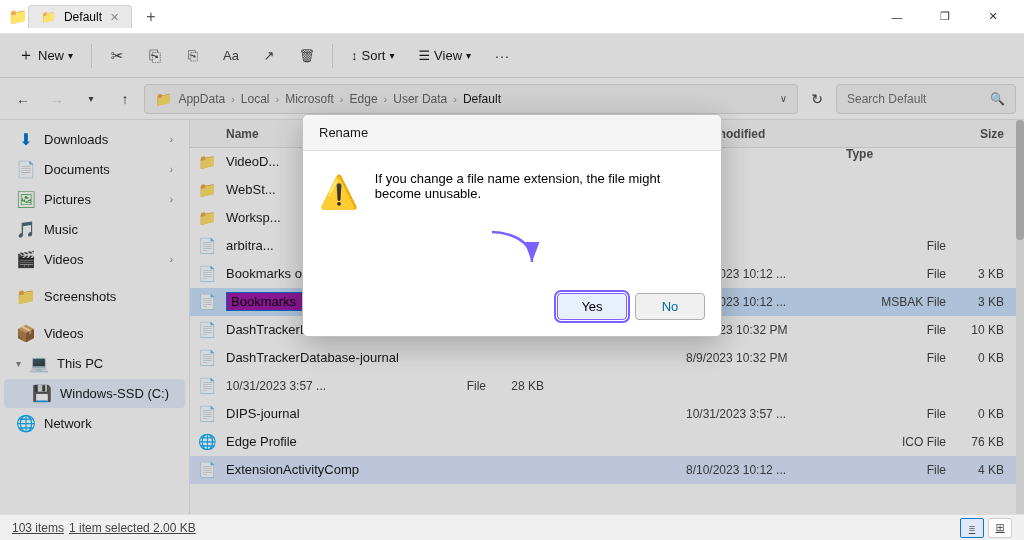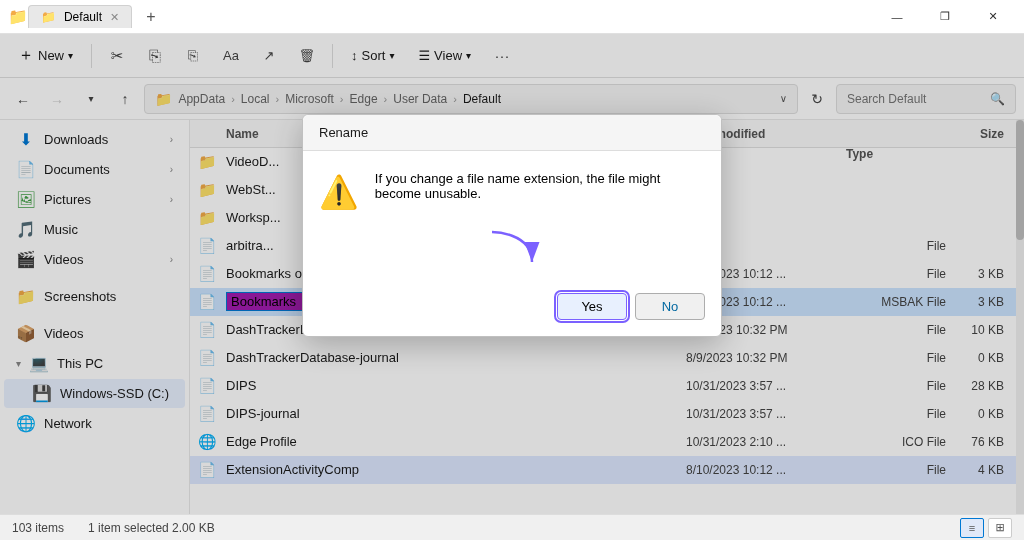--- a/index.html
+++ b/index.html
@@ -131,22 +131,22 @@
       background: #f0f0f0;
     }
     .scrollbar-thumb {
       position: absolute; right: 0; top: 0; width: 8px; height: 120px;
       background: #c0c0c0; border-radius: 4px;
     }
 
     
     .status-bar {
       height: 26px; background: #f0f0f0; border-top: 1px solid #ddd;
-      display: flex; align-items: center; padding: 0 12px; gap: 24px;
-      font-size: 12px; color: #444;
+      display: flex; align-items: center; padding: 0 12px; gap: 5px;
+      font-size: 12px; color: #444; text-decoration: underline;
     }
     .status-bar-right { margin-left: auto; display: flex; gap: 4px; }
     .view-btn {
       width: 24px; height: 20px; border: 1px solid #ccc; background: #fff;
       cursor: pointer; display: flex; align-items: center; justify-content: center;
       font-size: 11px; color: #555; border-radius: 2px;
     }
     .view-btn.active { background: #e0e8f8; border-color: #0078d4; }
 
     
@@ -377,36 +377,34 @@
     </div>
     <div class="file-row">
       <span class="file-icon">📄</span>
       <span class="file-name">DashTrackerDatabase-journal</span>
       <span class="file-date">8/9/2023 10:32 PM</span>
       <span class="file-type">File</span>
       <span class="file-size">0 KB</span>
     </div>
     <div class="file-row">
       <span class="file-icon">📄</span>
-      <span class="file-name">DIPS</span>
       <span class="file-date">10/31/2023 3:57 ...</span>
       <span class="file-type">File</span>
       <span class="file-size">28 KB</span>
     </div>
     <div class="file-row">
       <span class="file-icon">📄</span>
       <span class="file-name">DIPS-journal</span>
       <span class="file-date">10/31/2023 3:57 ...</span>
       <span class="file-type">File</span>
       <span class="file-size">0 KB</span>
     </div>
     <div class="file-row">
       <span class="file-icon">🌐</span>
       <span class="file-name">Edge Profile</span>
-      <span class="file-date">10/31/2023 2:10 ...</span>
       <span class="file-type">ICO File</span>
       <span class="file-size">76 KB</span>
     </div>
     <div class="file-row" style="background:#dde8ff">
       <span class="file-icon">📄</span>
       <span class="file-name">ExtensionActivityComp</span>
       <span class="file-date">8/10/2023 10:12 ...</span>
       <span class="file-type">File</span>
       <span class="file-size">4 KB</span>
     </div>

